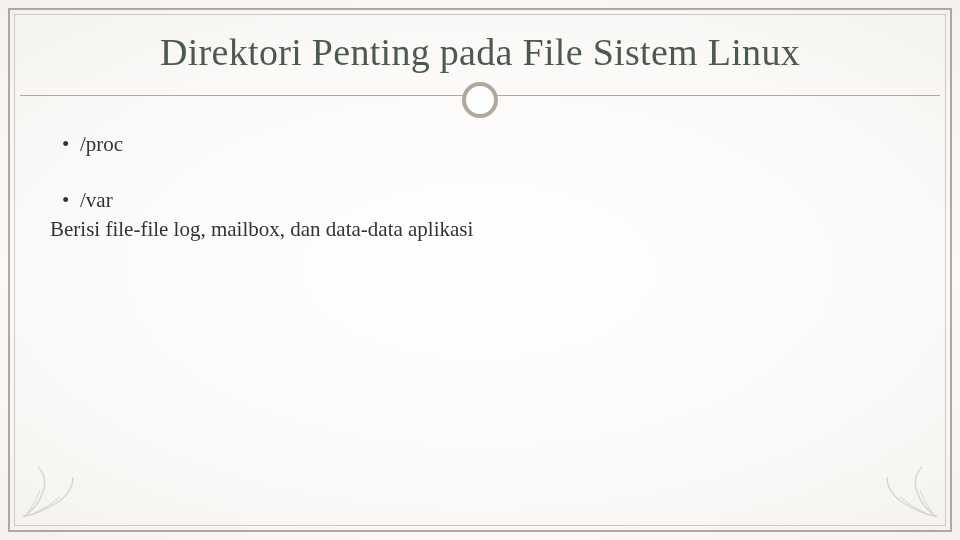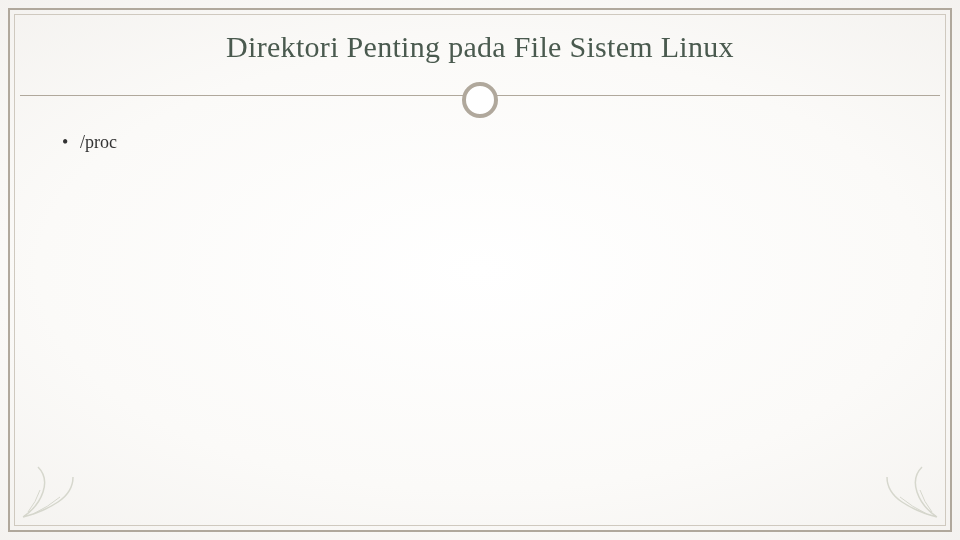--- a/index.html
+++ b/index.html
@@ -38,21 +38,21 @@
     border: 1px solid #cfc9bf;
     box-sizing: border-box;
     pointer-events: none;
   }
   .title {
     position: absolute;
     top: 30px;
     left: 0;
     right: 0;
     text-align: center;
-    font-size: 30px;
+    font-size: 38px;
     font-weight: 400;
     color: #4a5a4f;
     letter-spacing: 0.3px;
   }
   .divider-line {
     position: absolute;
     top: 95px;
     left: 20px;
     right: 20px;
     height: 1px;
@@ -69,21 +69,21 @@
     border-radius: 50%;
     background: #ffffff;
     box-sizing: content-box;
   }
   .content {
     position: absolute;
     top: 130px;
     left: 50px;
     right: 50px;
     color: #2a2a2a;
-    font-size: 18px;
+    font-size: 21px;
     line-height: 1.35;
   }
   .item {
     margin-bottom: 28px;
   }
   .dir-line {
     font-family: Georgia, 'Times New Roman', serif;
     color: #333;
     padding-left: 12px;
   }
@@ -127,20 +127,26 @@
 
     <div class="item">
       <div class="dir-line">
         <span class="bullet">•</span><span class="dir-name">/proc</span>
       </div>
     </div>
 
     <div class="item">
     </div>
 
+    <div class="item">
+      <div class="dir-line">
+        <span class="bullet">•</span><span class="dir-name">/var</span>
+      </div>
+      <div class="desc">Berisi file-file log, mailbox, dan data-data aplikasi</div>
+    </div>
 
   </div>
 
   <div class="corner bl">
     <svg viewBox="0 0 70 70">
       <path d="M5 65 Q 20 55 25 40 Q 30 25 20 15 M5 65 Q 25 60 40 50 Q 55 40 55 25" stroke="#9aa088" stroke-width="1.5" fill="none"></path>
       <path d="M10 60 Q 18 50 22 38 M15 62 Q 30 55 42 45" stroke="#9aa088" stroke-width="1" fill="none"></path>
     </svg>
   </div>
   <div class="corner br">

